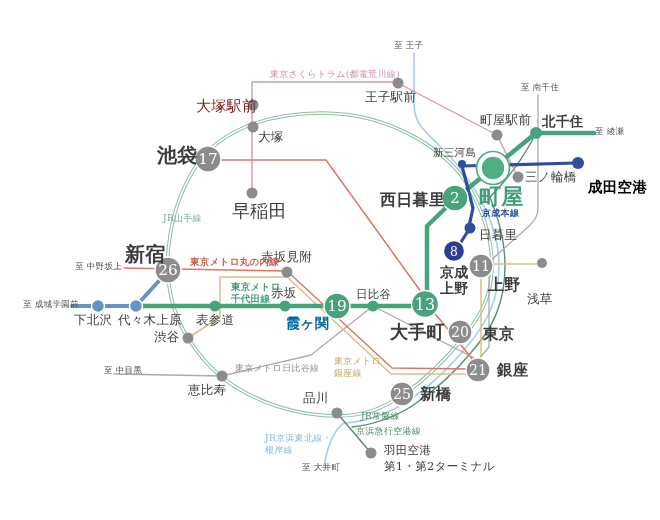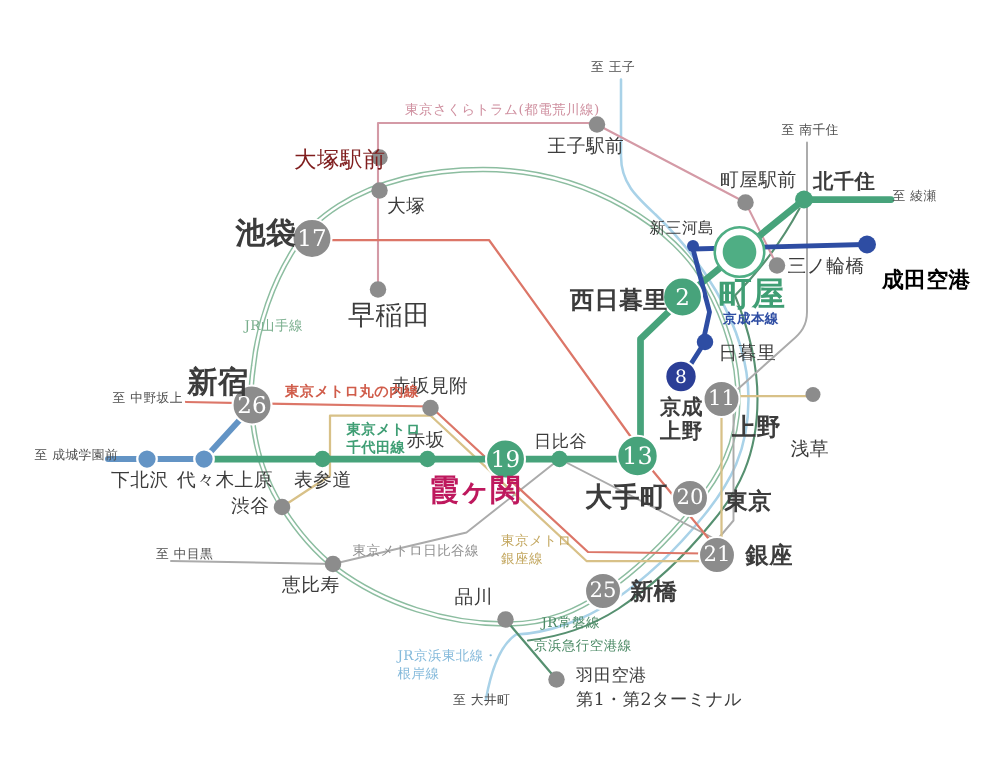--- a/index.html
+++ b/index.html
@@ -74,21 +74,21 @@
     </svg>
   <div id="labels">
       <div class="lbl" style="left: 479px; top: 184px; font-size: 22px; color: rgb(63, 158, 116); font-weight: 700;">町屋</div>
       <div class="lbl" style="left: 157px; top: 144px; font-size: 20px; color: rgb(60, 60, 60); font-weight: 700;">池袋</div>
       <div class="lbl" style="left: 125px; top: 243px; font-size: 20px; color: rgb(60, 60, 60); font-weight: 700;">新宿</div>
       <div class="lbl" style="left: 380px; top: 191px; font-size: 16px; color: rgb(60, 60, 60); font-weight: 700;">西日暮里</div>
       <div class="lbl" style="left: 440px; top: 264px; font-size: 14px; color: rgb(60, 60, 60); font-weight: 700;">京成
 上野</div>
       <div class="lbl" style="left: 488px; top: 276px; font-size: 16px; color: rgb(60, 60, 60); font-weight: 700;">上野</div>
       <div class="lbl" style="left: 390px; top: 322px; font-size: 18px; color: rgb(60, 60, 60); font-weight: 700;">大手町</div>
-      <div class="lbl" style="left: 286px; top: 315px; font-size: 20px; color: #be185d; font-weight: 700;">霞ヶ関</div>
+      <div class="lbl" style="left: 286px; top: 315px; font-size: 14px; color: #0369a1; font-weight: 700;">霞ヶ関</div>
       <div class="lbl" style="left: 483px; top: 325px; font-size: 15.5px; color: rgb(60, 60, 60); font-weight: 700;">東京</div>
       <div class="lbl" style="left: 497px; top: 361px; font-size: 15.5px; color: rgb(60, 60, 60); font-weight: 700;">銀座</div>
       <div class="lbl" style="left: 420px; top: 385px; font-size: 15.5px; color: rgb(60, 60, 60); font-weight: 700;">新橋</div>
       <div class="lbl" style="left: 542px; top: 114px; font-size: 13.5px; color: rgb(60, 60, 60); font-weight: 700;">北千住</div>
       <div class="lbl" style="left: 196px; top: 98px; font-size: 15px; color: #7f1d1d;">大塚駅前</div>
       <div class="lbl" style="left: 258px; top: 130px; font-size: 12.5px; color: rgb(60, 60, 60);">大塚</div>
       <div class="lbl" style="left: 232px; top: 201px; font-size: 18px; color: rgb(60, 60, 60);">早稲田</div>
       <div class="lbl" style="left: 365px; top: 90px; font-size: 12.5px; color: rgb(60, 60, 60);">王子駅前</div>
       <div class="lbl" style="left: 480px; top: 113px; font-size: 12.5px; color: rgb(60, 60, 60);">町屋駅前</div>
       <div class="lbl" style="left: 525px; top: 170px; font-size: 12.5px; color: rgb(60, 60, 60);">三ノ輪橋</div>

